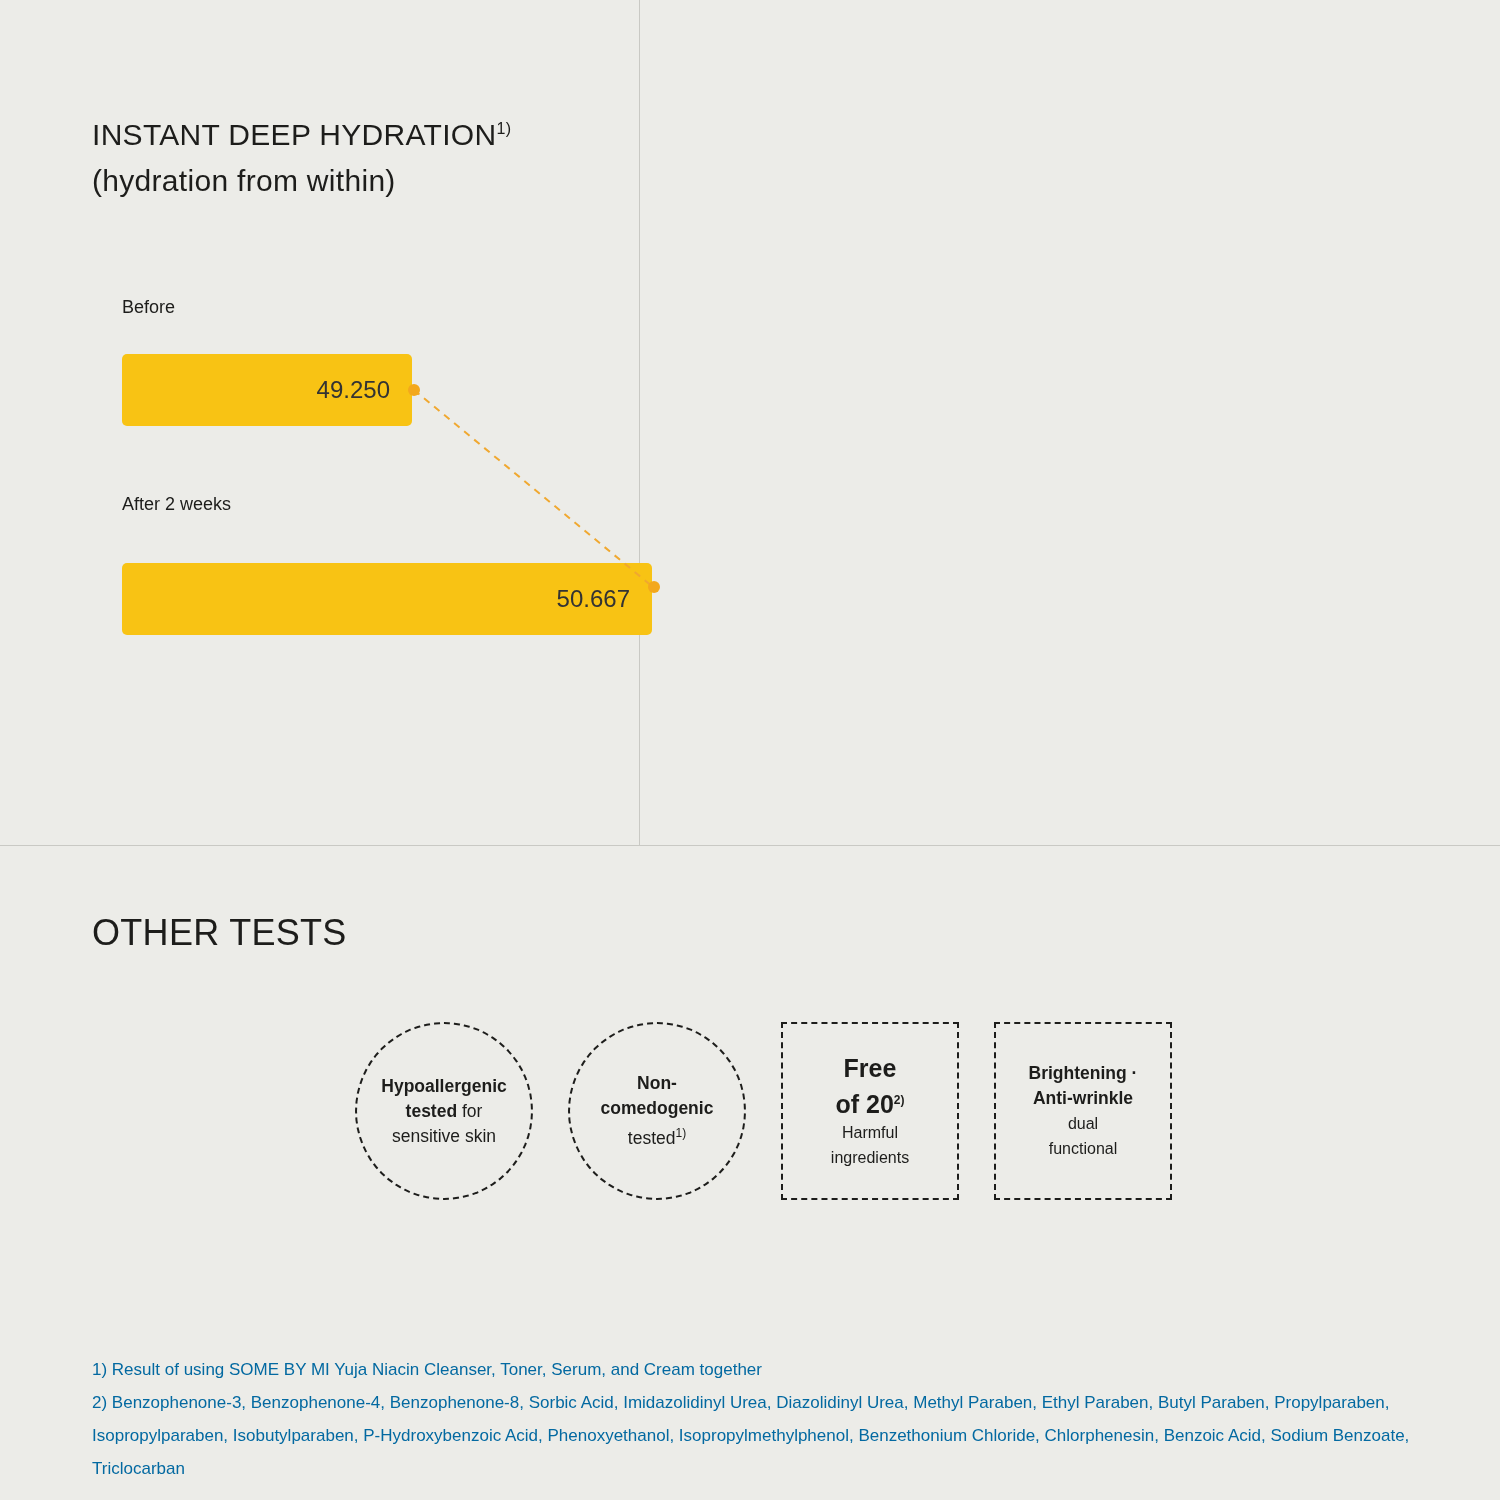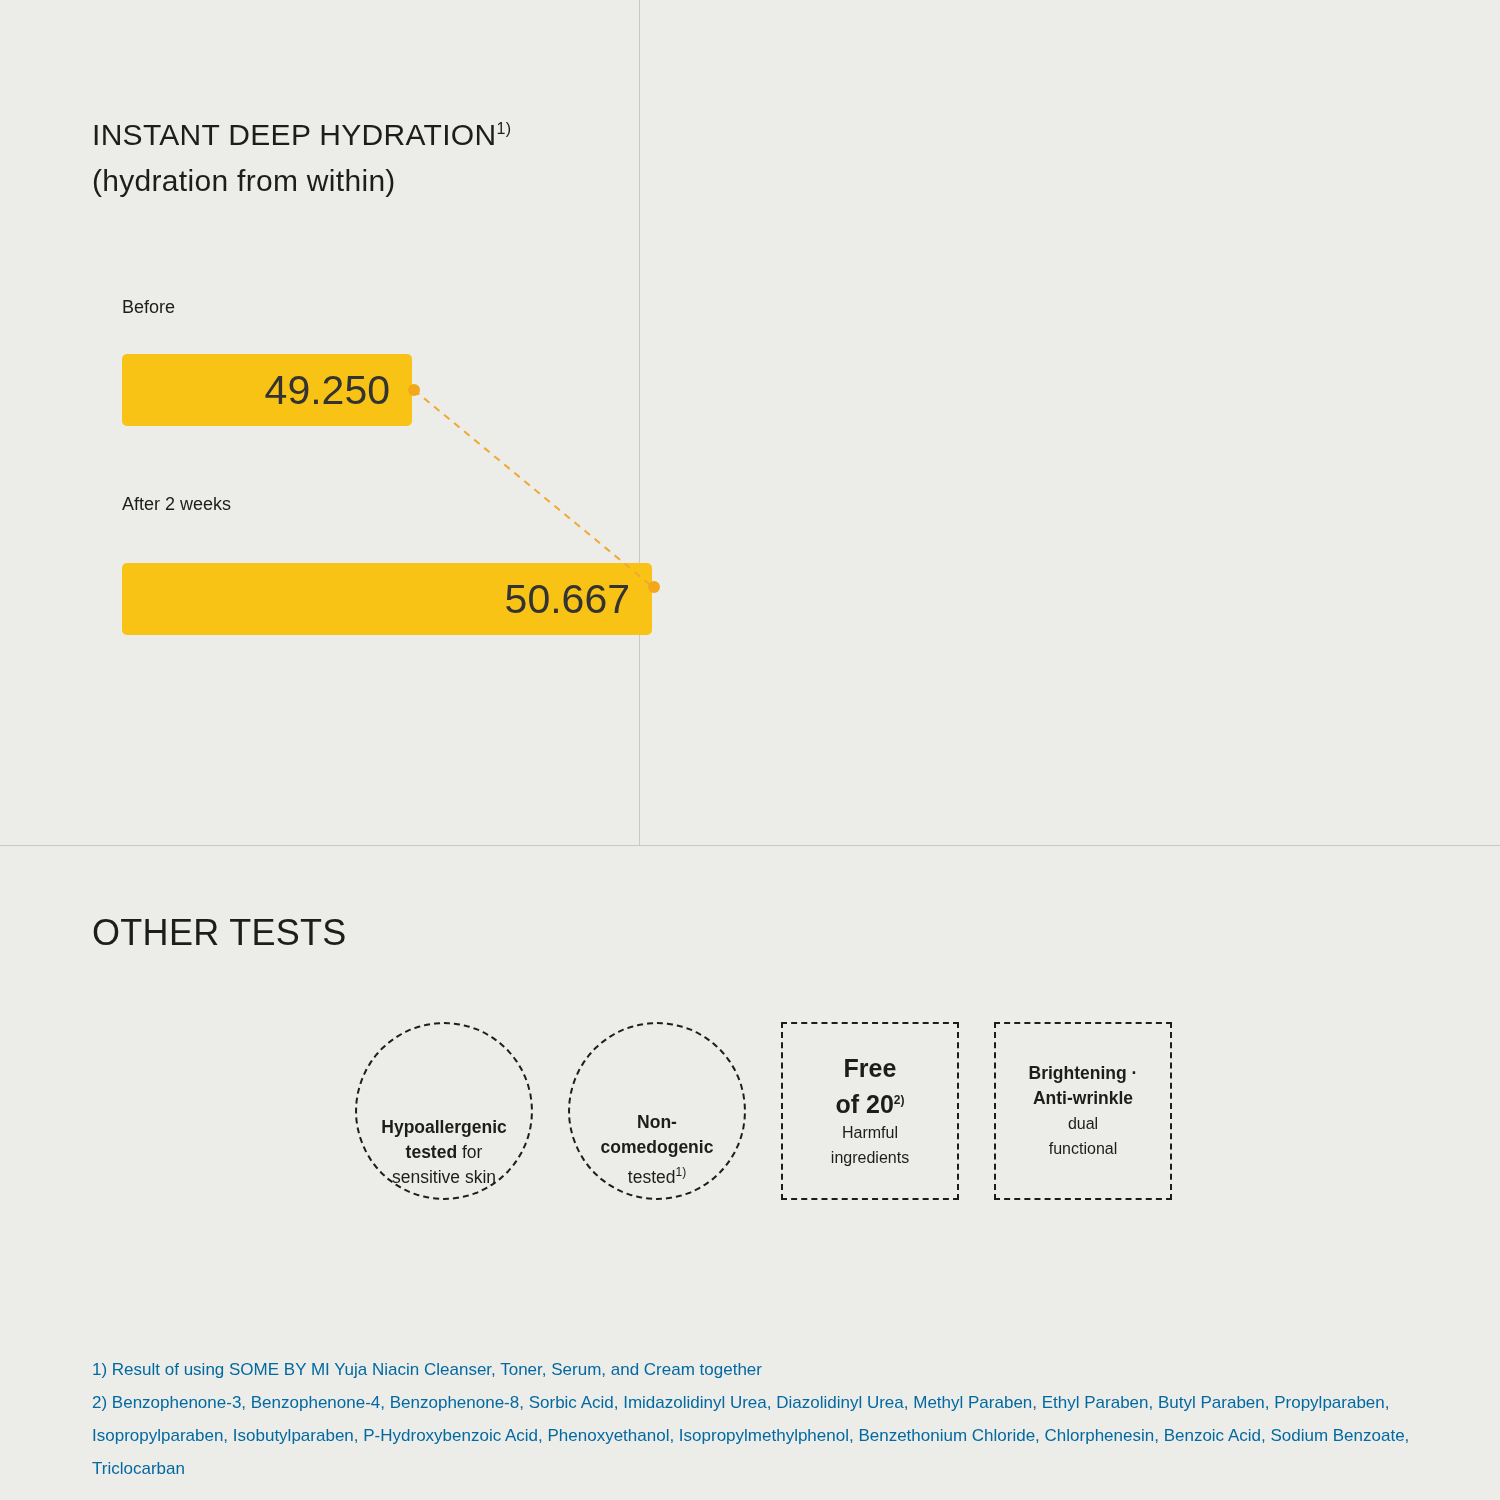--- a/index.html
+++ b/index.html
@@ -72,21 +72,21 @@
   .bar {
     position: absolute;
     background: #f8c314;
     border-radius: 5px;
     display: flex;
     align-items: center;
     justify-content: flex-end;
     box-sizing: border-box;
     padding-right: 22px;
     color: #333;
-    font-size: 41px;
+    font-size: 24px;
   }
   .bar.b-before {
     left: 122px; top: 354px;
     width: 290px; height: 72px;
   }
   .bar.b-after {
     left: 122px; top: 551px;
     width: 530px; height: 72px; margin-top: 12px;
   }
 
@@ -128,21 +128,20 @@
     display: flex;
     align-items: center;
     justify-content: center;
     text-align: center;
     box-sizing: border-box;
     padding: 8px;
   }
   .badge.circle {
     border: 2.5px dashed #1d1d1b;
     border-radius: 50%;
-    align-items: flex-end;
   }
   .badge.square {
     border: 2.5px dashed #1d1d1b;
   }
   .badge-inner {
     font-size: 17.5px;
     line-height: 25px;
     color: #1d1d1b;
   }
   .badge-inner .b { font-weight: bold; }

